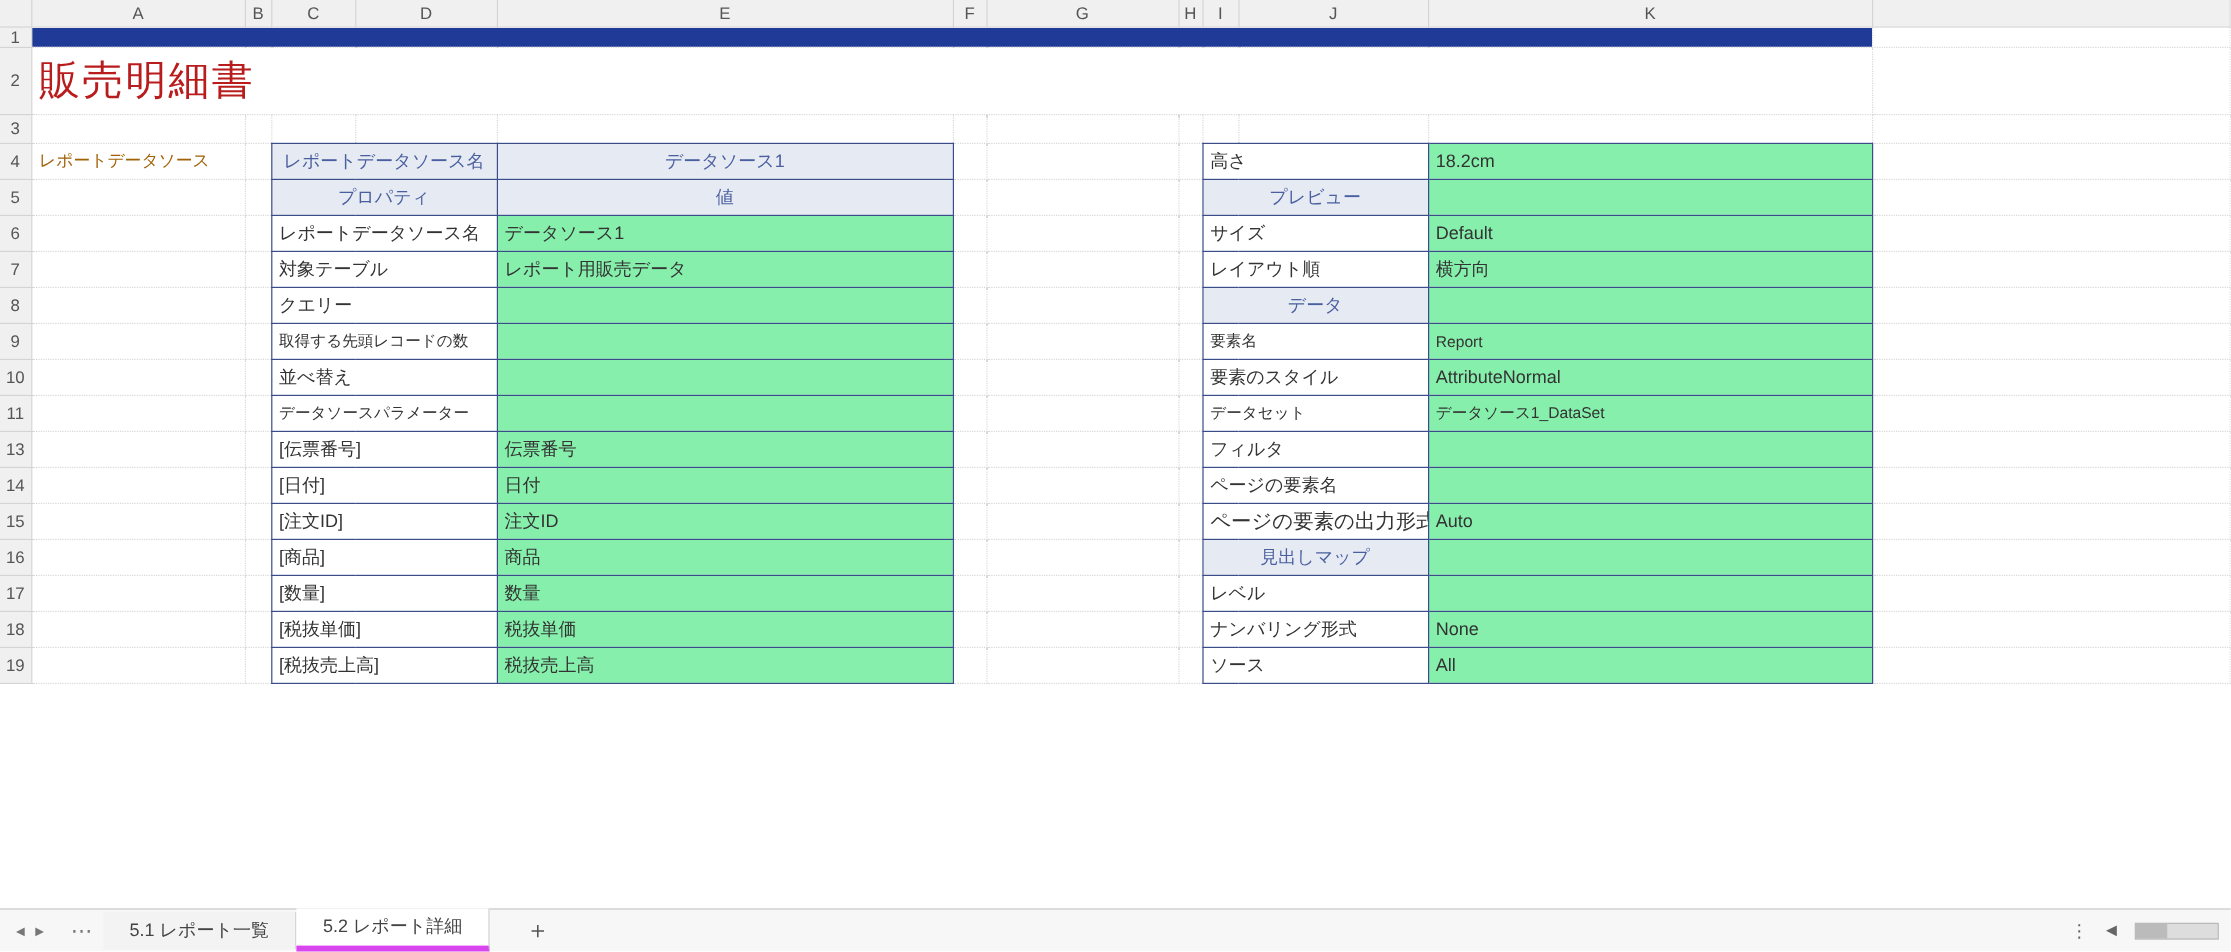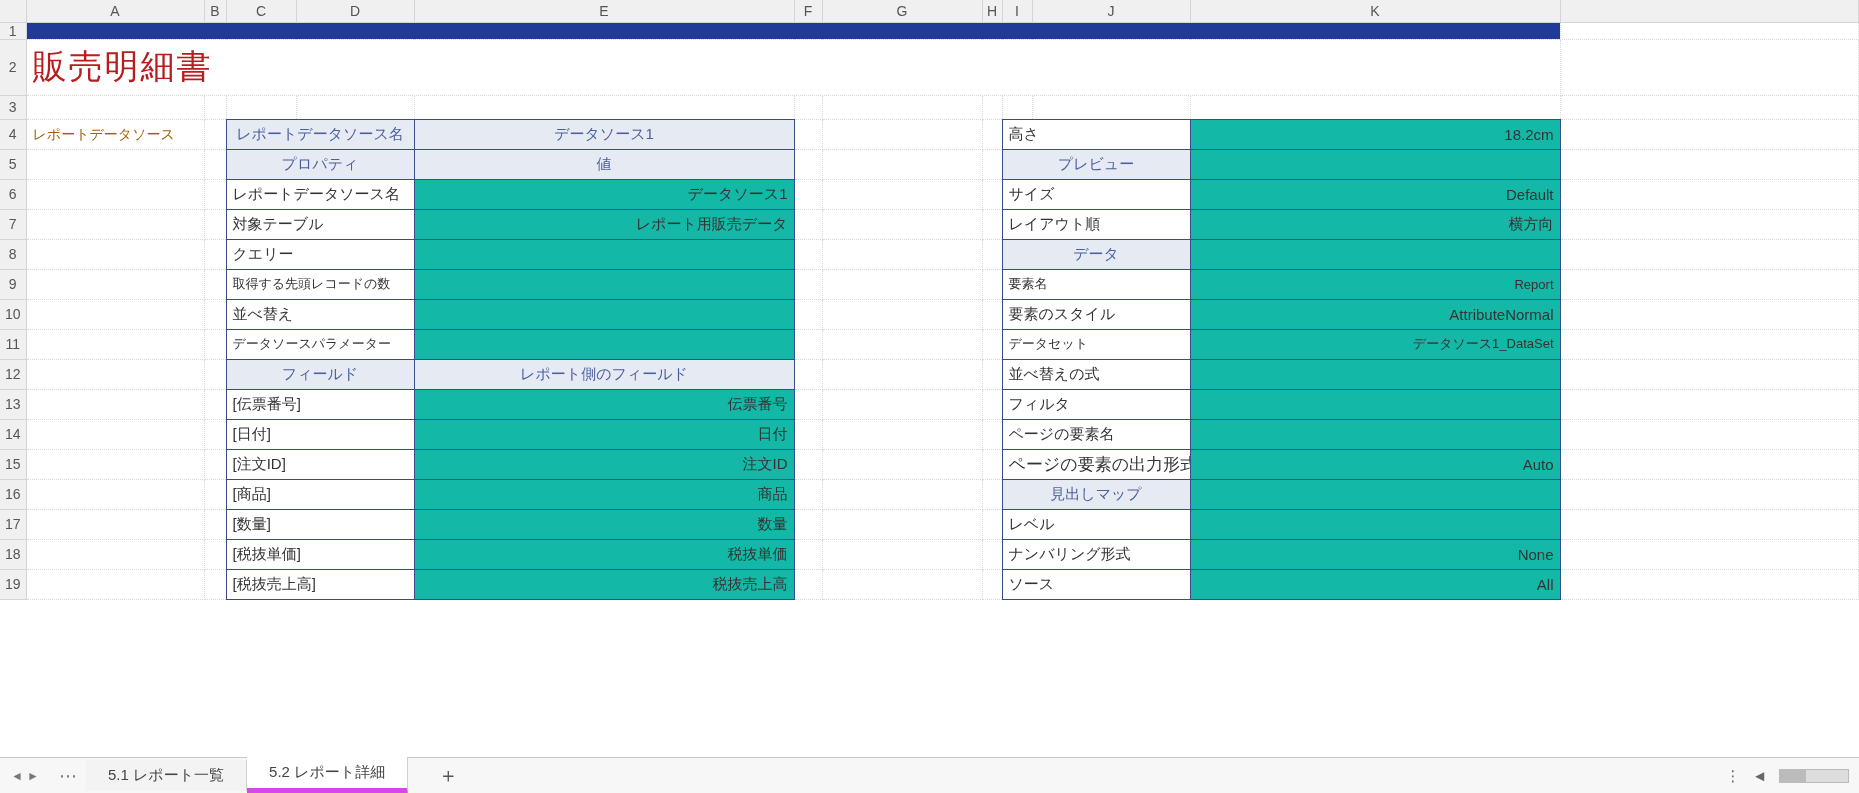--- a/index.html
+++ b/index.html
@@ -94,22 +94,21 @@
     text-align: center;
     border: 1px solid #3a4c8a !important;
   }
   .block-cell-left {
     border: 1px solid #3a4c8a !important;
     background: #fff;
     margin-left: 48px;
   }
   .block-cell-right {
     border: 1px solid #3a4c8a !important;
-    background: #14b8a6;
-    text-align: right;
+    background: #86efac;
   }
   .small { font-size: 17px; }
   
   .tabbar {
     height: 36px;
     border-top: 1px solid #c8c8c8;
     display: flex;
     align-items: center;
     background: #f7f7f7;
     font-size: 15px;
@@ -326,33 +325,20 @@
         <td class="cell block-cell-left small" colspan="2">データソースパラメーター</td>
         <td class="cell block-cell-right"></td>
         <td class="cell"></td>
             <td class="cell"></td>
             <td class="cell"></td>
         <td class="cell block-cell-left" colspan="2">データセット</td>
         <td class="cell block-cell-right">データソース1_DataSet</td>
         <td class="cell"></td>
       </tr>
 
-      <tr>
-        <td class="rh">12</td>
-        <td class="cell"></td>
-            <td class="cell"></td>
-        <td class="cell block-header" colspan="2">フィールド</td>
-        <td class="cell block-header">レポート側のフィールド</td>
-        <td class="cell"></td>
-            <td class="cell"></td>
-            <td class="cell"></td>
-        <td class="cell block-cell-left" colspan="2">並べ替えの式</td>
-        <td class="cell block-cell-right"></td>
-        <td class="cell"></td>
-      </tr>
 
       <tr>
         <td class="rh">13</td>
         <td class="cell"></td>
             <td class="cell"></td>
         <td class="cell block-cell-left" colspan="2">[伝票番号]</td>
         <td class="cell block-cell-right">伝票番号</td>
         <td class="cell"></td>
             <td class="cell"></td>
             <td class="cell"></td>

